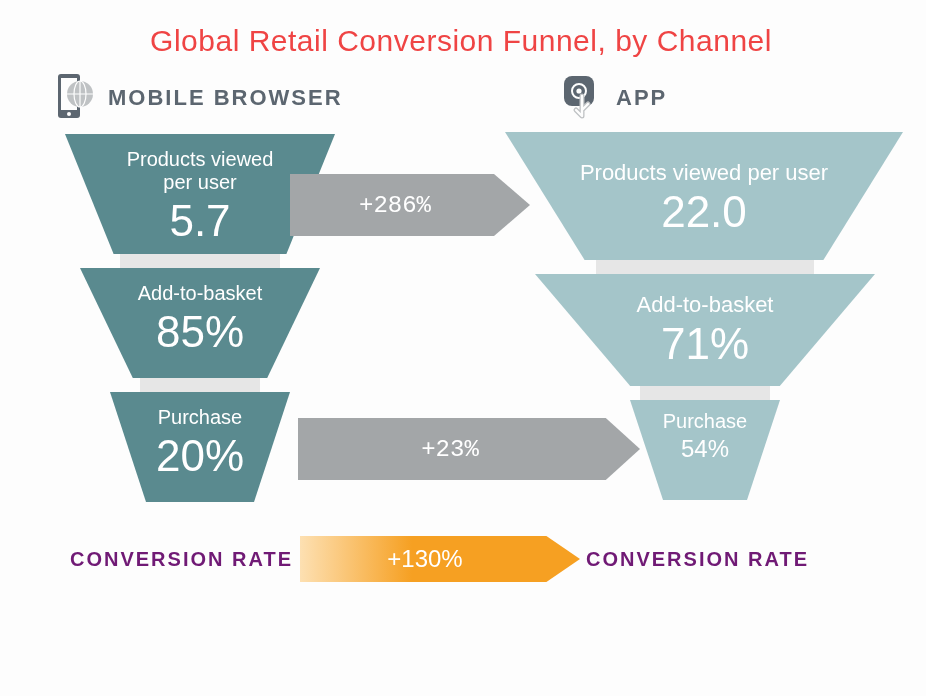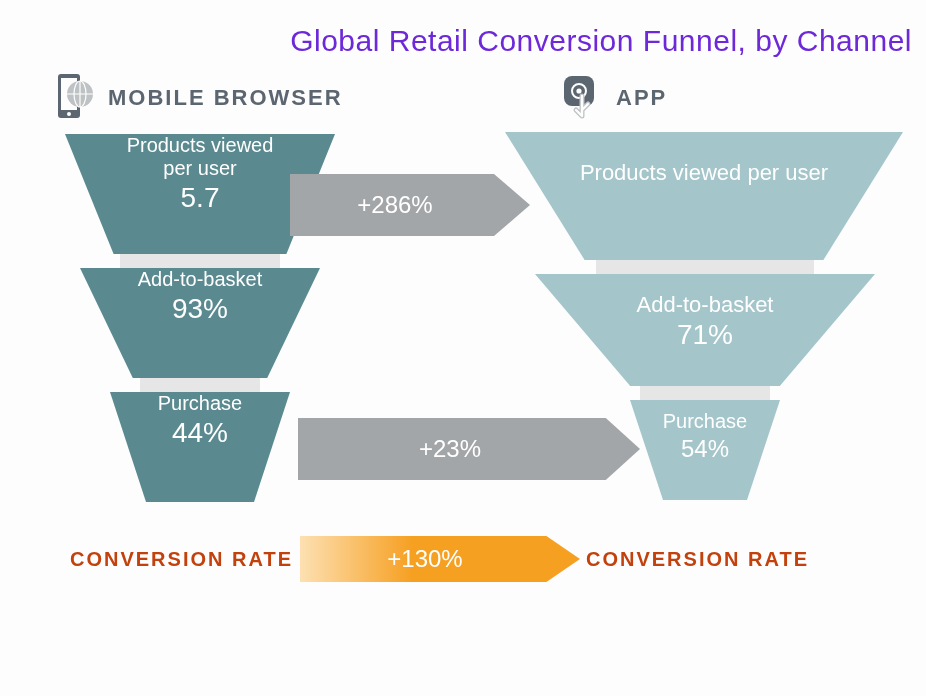--- a/index.html
+++ b/index.html
@@ -4,25 +4,25 @@
 <style>
   * { margin: 0; padding: 0; box-sizing: border-box; }
   body {
     width: 926px;
     height: 696px;
     background: #fdfdfd;
     font-family: "Segoe UI", "Helvetica Neue", Arial, sans-serif;
     overflow: hidden;
   }
   .title {
-    text-align: right;
+    text-align: center;
     font-size: 30px;
     font-weight: 300;
-    color: #6d28d9;
-    padding: 24px 14px 10px 0;
+    color: #ef4444;
+    padding: 24px 4px 10px 0;
     letter-spacing: 0.5px;
   }
   .stage {
     position: relative;
     width: 100%;
     height: 620px;
   }
   .channel-header {
     position: absolute;
     display: flex;
@@ -40,23 +40,24 @@
 
   .funnel-seg {
     position: absolute;
     text-align: center;
     color: #fff;
   }
   .funnel-seg .svg-wrap { position: absolute; left:0; top:0; width:100%; height:100%; }
   .funnel-seg .inner {
     position: relative;
     z-index: 2;
+    padding-top: 14px;
   }
   .seg-label  { font-size: 20px; font-weight: 300; line-height: 1.15; }
-  .seg-value  { font-size: 28px; font-weight: 300; margin-top: 2px; }
+  .seg-value  { font-size: 44px; font-weight: 300; margin-top: 2px; }
 
   
   .l1 { left: 65px;  top: 66px;  width: 270px; height: 120px; }
   .l2 { left: 80px;  top: 200px; width: 240px; height: 110px; }
   .l3 { left: 110px; top: 324px; width: 180px; height: 110px; }
 
   
   .r1 { left: 505px; top: 64px;  width: 398px; height: 128px; }
   .r2 { left: 535px; top: 206px; width: 340px; height: 112px; }
   .r3 { left: 630px; top: 332px; width: 150px; height: 100px; }
@@ -71,31 +72,32 @@
     position: absolute;
     left: 290px;
     height: 62px;
   }
   .arrow .label {
     position: absolute;
     left: 0; right: 30px; top: 0; bottom: 0;
     display: flex; align-items: center; justify-content: center;
     color: #fff; font-size: 24px; font-weight: 300;
     z-index: 2;
+    font-family: Liberation Mono, monospace;
   }
   .a1 { top: 106px; width: 240px; }
   .a2 { top: 228px; width: 270px; }
   .a3 { top: 350px; width: 350px; padding-left: 8px; }
 
   .conv-row { position: absolute; top: 468px; left: 0; right: 0; height: 46px; }
   .conv-label {
     position: absolute;
     font-size: 20px;
     font-weight: 600;
-    color: #c2410c;
+    color: #701a75;
     letter-spacing: 2px;
   }
   .conv-left-label { left: 70px;  top: 12px; }
   .conv-right-label{ left: 586px; top: 12px; }
   .conv-arrow {
     position: absolute;
     left: 300px; top: 0;
     width: 280px; height: 46px;
   }
   .conv-arrow .label {
@@ -152,39 +154,40 @@
 per user</div>
       <div class="seg-value">5.7</div>
     </div>
   </div>
   <div class="funnel-seg l2">
     <svg class="svg-wrap" viewBox="0 0 100 100" preserveAspectRatio="none">
         <polygon points="0,0 100,0 78,100 22,100" fill="#5a8a8f"></polygon>
       </svg>
     <div class="inner">
       <div class="seg-label">Add-to-basket</div>
-      <div class="seg-value">93%</div>
+      <div class="seg-value">85%</div>
     </div>
   </div>
   <div class="funnel-seg l3">
     <svg class="svg-wrap" viewBox="0 0 100 100" preserveAspectRatio="none">
         <polygon points="0,0 100,0 80,100 20,100" fill="#5a8a8f"></polygon>
       </svg>
     <div class="inner">
       <div class="seg-label">Purchase</div>
-      <div class="seg-value">44%</div>
+      <div class="seg-value">20%</div>
     </div>
   </div>
 
   <div class="funnel-seg r1">
     <svg class="svg-wrap" viewBox="0 0 100 100" preserveAspectRatio="none">
         <polygon points="0,0 100,0 80,100 20,100" fill="#a4c5c9"></polygon>
       </svg>
     <div class="inner" style="padding-top:28px">
       <div class="seg-label" style="font-size:22px">Products viewed per user</div>
+      <div class="seg-value">22.0</div>
     </div>
   </div>
   <div class="funnel-seg r2">
     <svg class="svg-wrap" viewBox="0 0 100 100" preserveAspectRatio="none">
         <polygon points="0,0 100,0 72,100 28,100" fill="#a4c5c9"></polygon>
       </svg>
     <div class="inner" style="padding-top:18px">
       <div class="seg-label" style="font-size:22px">Add-to-basket</div>
       <div class="seg-value">71%</div>
     </div>

